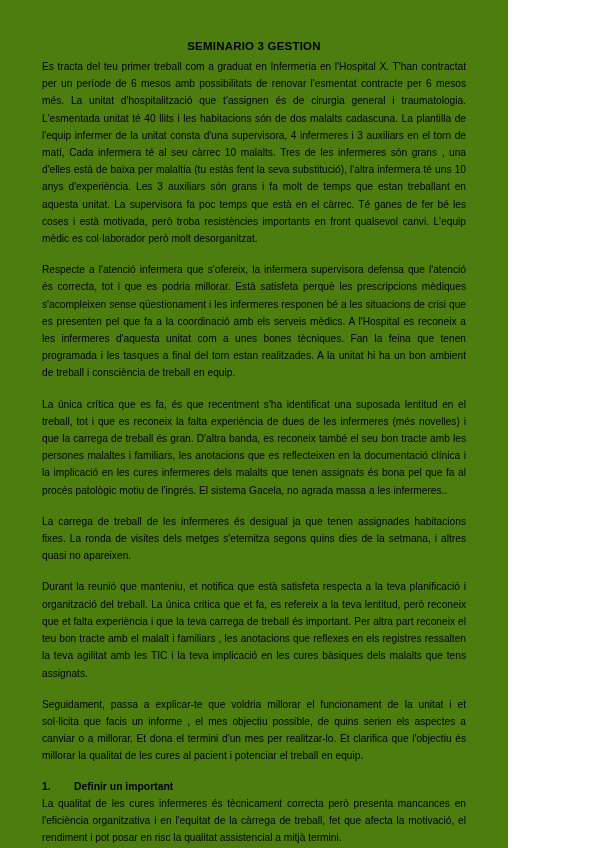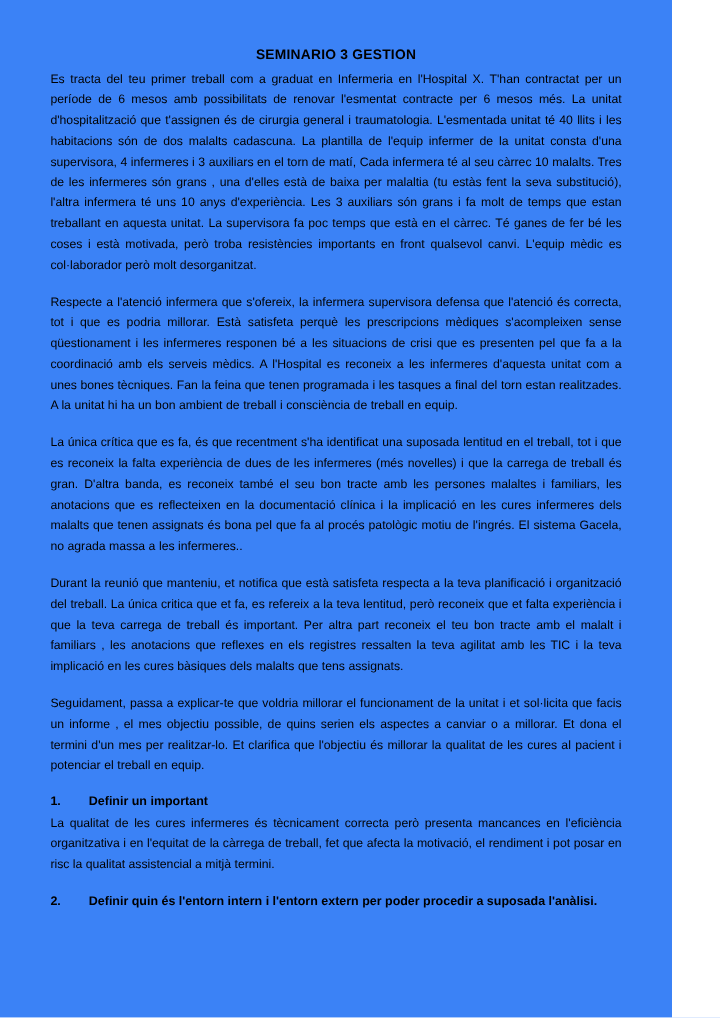--- a/index.html
+++ b/index.html
@@ -11,24 +11,24 @@
   body {
     width: 600px;
     height: 848px;
     position: relative;
     font-family: "Liberation Sans", sans-serif;
     color: #000000;
     -webkit-font-smoothing: antialiased;
   }
   .page {
     box-sizing: border-box;
-    width: 560px;
+    width: 508px;
     height: 848px;
     padding: 38px 42px 0 42px;
-    background: #3b82f6;
+    background: #4d7c0f;
   }
   .doc-title {
     text-align: center;
     font-size: 11.5px;
     font-weight: bold;
     letter-spacing: 0.2px;
     margin: 0 0 4px 0;
     line-height: 16px;
   }
   .para {
@@ -72,20 +72,21 @@
 </head>
 <body>
 
 <div class="page">
 
   <h1 class="doc-title">SEMINARIO 3 GESTION</h1>
 
   <p class="para">Es tracta del teu primer treball com a graduat en Infermeria en l'Hospital X. T'han contractat per un període de 6 mesos amb possibilitats de renovar l'esmentat contracte  per 6 mesos més. La unitat d'hospitalització que t'assignen és de cirurgia general i traumatologia. L'esmentada unitat té 40 llits i les habitacions són de dos malalts cadascuna. La plantilla de l'equip infermer de la unitat consta d'una supervisora, 4 infermeres i 3 auxiliars en el torn de matí, Cada infermera té al seu càrrec 10 malalts. Tres de les infermeres són grans , una d'elles està de baixa per malaltia (tu estàs fent la seva substitució), l'altra infermera té uns 10 anys d'experiència. Les 3 auxiliars són grans i fa molt de temps que estan treballant en aquesta unitat. La supervisora fa poc temps que està en el càrrec. Té ganes de fer bé les coses i està motivada, però troba resistències importants en front qualsevol canvi. L'equip mèdic es col·laborador però molt desorganitzat.</p>
   <p class="para">Respecte a l'atenció infermera que s'ofereix, la infermera supervisora defensa que l'atenció és correcta, tot i que es podria millorar. Està satisfeta perquè les prescripcions mèdiques s'acompleixen sense qüestionament i les infermeres responen bé a les situacions de crisi que es presenten pel que fa a la coordinació amb els serveis mèdics. A l'Hospital es reconeix a les infermeres d'aquesta unitat com a unes bones tècniques. Fan la feina que tenen programada i les tasques a final del torn estan realitzades. A la unitat hi ha un bon ambient de treball i consciència de treball en equip.</p>
   <p class="para">La única crítica que es fa, és que recentment s'ha identificat una suposada lentitud en el treball, tot i que es reconeix la falta experiència de dues de les infermeres (més novelles) i que la carrega de treball és gran. D'altra banda, es reconeix també el seu bon tracte amb les persones malaltes i familiars, les anotacions que es reflecteixen en la documentació clínica i la implicació en les cures infermeres dels malalts que tenen assignats és bona pel que fa al procés patològic motiu de l'ingrés. El sistema Gacela, no agrada massa a les infermeres..</p>
+  <p class="para">La carrega de treball de les infermeres és desigual ja que tenen assignades habitacions fixes. La ronda de visites dels metges s'eternitza segons quins dies de la setmana, i altres quasi no apareixen.</p>
   <p class="para">Durant la reunió que manteniu, et notifica que està satisfeta respecta a la teva planificació i organització del treball. La única critica que et fa, es refereix a la teva lentitud, però reconeix que et falta experiència i que la teva carrega de treball és important. Per altra part reconeix el teu bon tracte amb el malalt i familiars , les anotacions que reflexes en els registres ressalten la teva agilitat amb les TIC i la teva implicació en les cures bàsiques dels malalts que tens assignats.</p>
   <p class="para tight">Seguidament, passa a explicar-te que voldria millorar el funcionament de la unitat i et sol·licita que facis un informe , el mes objectiu possible, de quins serien els aspectes a canviar o a millorar. Et dona el termini d'un mes per realitzar-lo. Et clarifica que l'objectiu és millorar la qualitat de les cures al pacient i potenciar el treball en equip.</p>
 
   <div class="section-heading">
     <span class="num">1.</span>
     <span class="htext">Definir un important</span>
   </div>
   <p class="section-body">La qualitat de les cures infermeres és tècnicament correcta però presenta mancances en l'eficiència organitzativa i en l'equitat de la càrrega de treball, fet que afecta la motivació, el rendiment i pot posar en risc la qualitat assistencial a mitjà termini.</p>
 
   <div class="section-heading">

